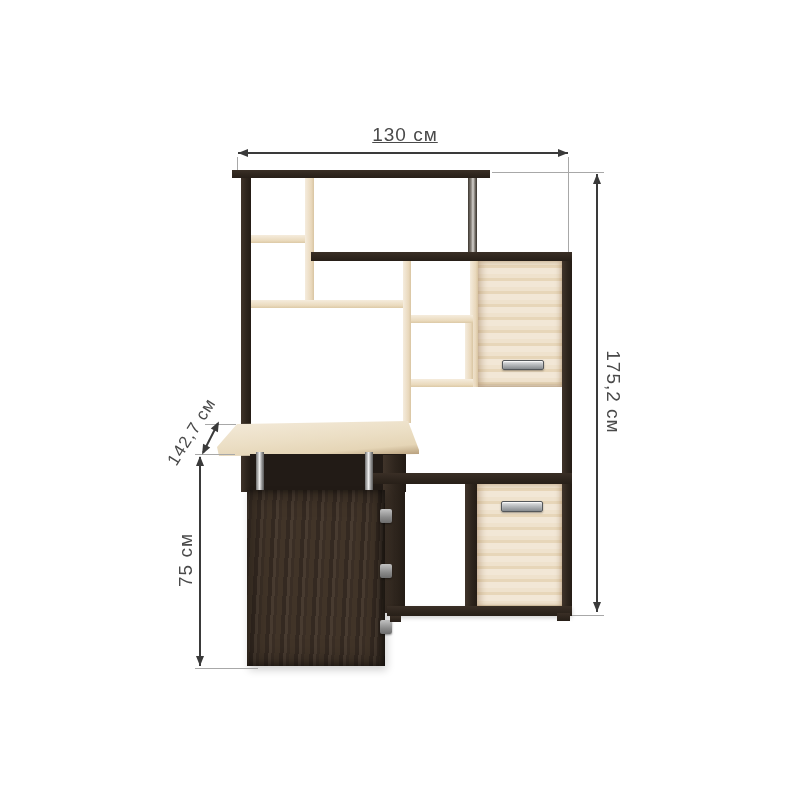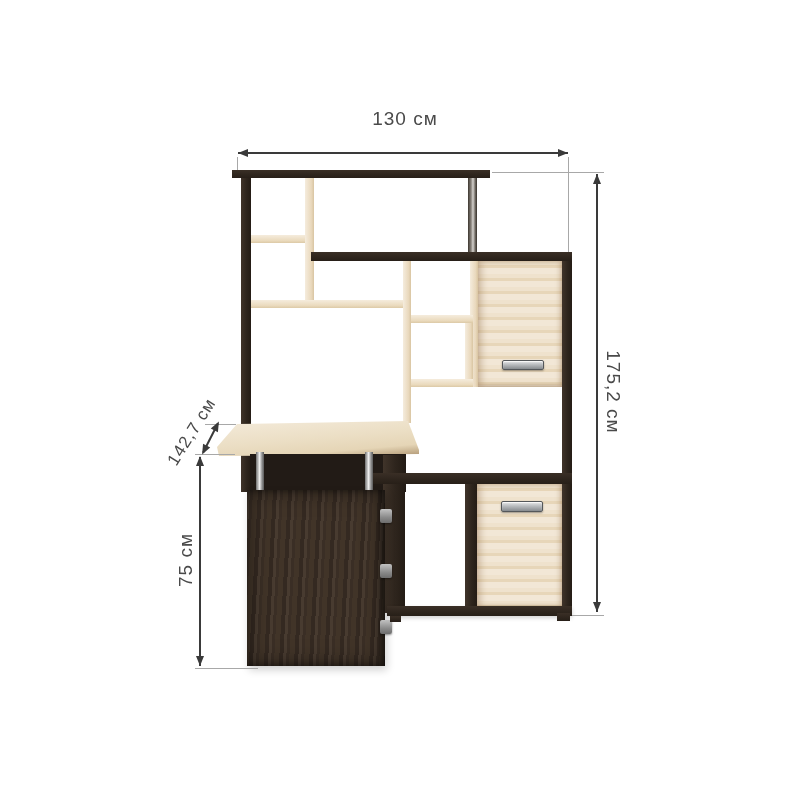--- a/index.html
+++ b/index.html
@@ -95,21 +95,21 @@
     <div class="abs dark" style="left:390px;top:616px;width:11px;height:6px;"></div>
     <div class="abs dark" style="left:557px;top:613px;width:13px;height:8px;"></div>
   </div>
 
   <div>
     <div class="abs extline" style="left:237px;top:157px;width:1px;height:13px;"></div>
     <div class="abs extline" style="left:568px;top:157px;width:1px;height:95px;"></div>
     <div class="abs dimline" style="left:238px;top:152px;width:330px;height:2px;"></div>
     <div class="arr left" style="left:238px;top:149px;"></div>
     <div class="arr right" style="left:558px;top:149px;"></div>
-    <div class="abs dimlabel" style="left:330px;top:108px;width:150px;">130 см</div>
+    <div class="abs dimlabel" style="left:330px;top:124px;width:150px;text-decoration:underline;">130 см</div>
   </div>
 
   <div>
     <div class="abs extline" style="left:492px;top:172px;width:112px;height:1px;"></div>
     <div class="abs extline" style="left:572px;top:615px;width:32px;height:1px;"></div>
     <div class="abs dimline" style="left:596px;top:174px;width:2px;height:438px;"></div>
     <div class="arr up" style="left:593px;top:174px;"></div>
     <div class="arr down" style="left:593px;top:602px;"></div>
     <div class="abs dimlabel" style="left:553px;top:381px;width:120px;transform:rotate(90deg);">175,2 см</div>
   </div>

